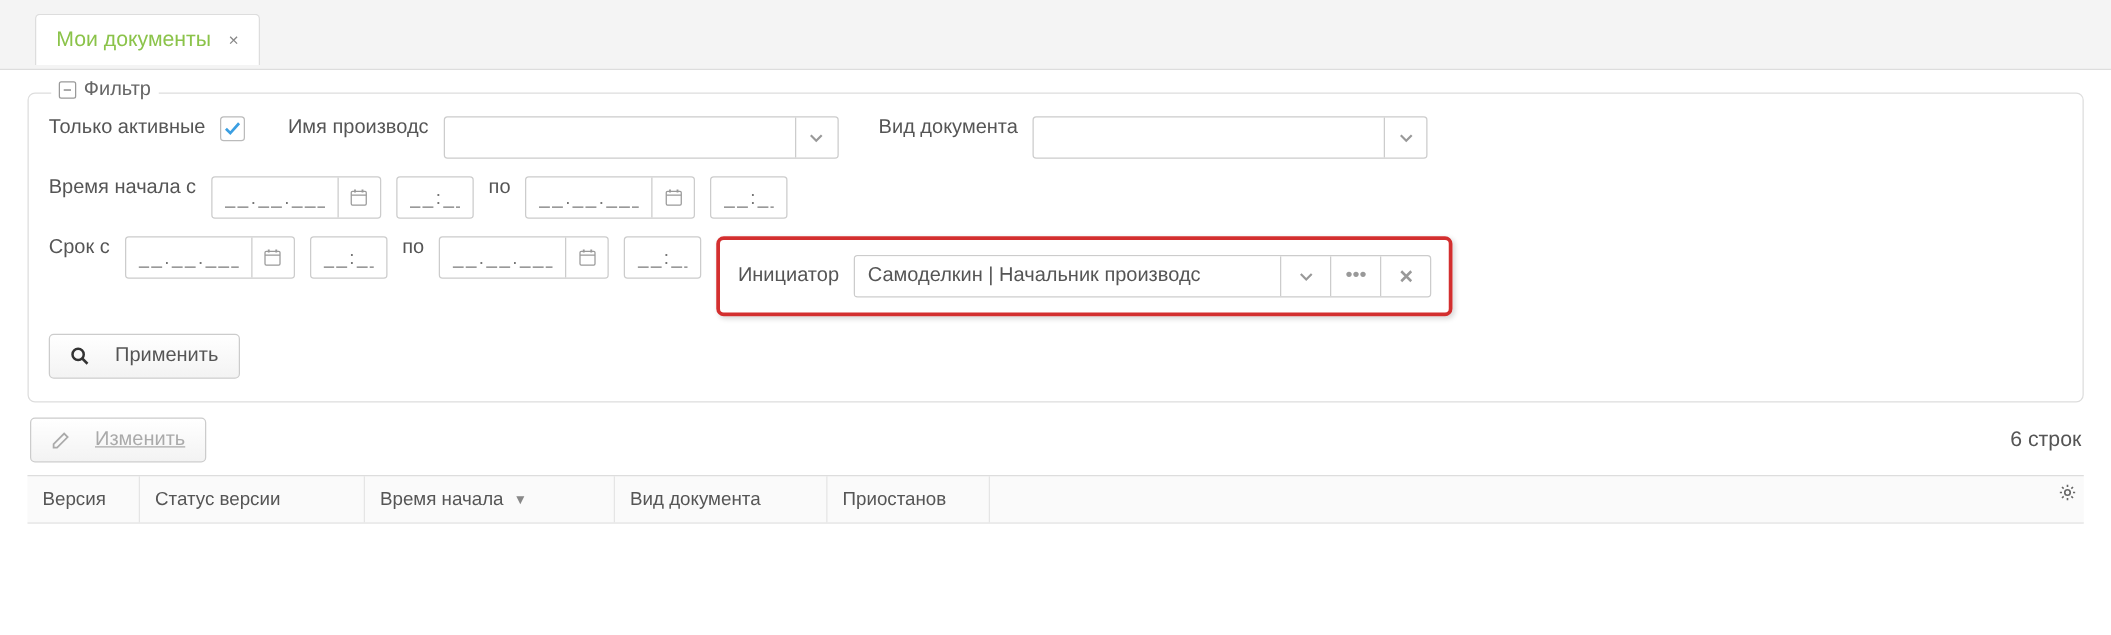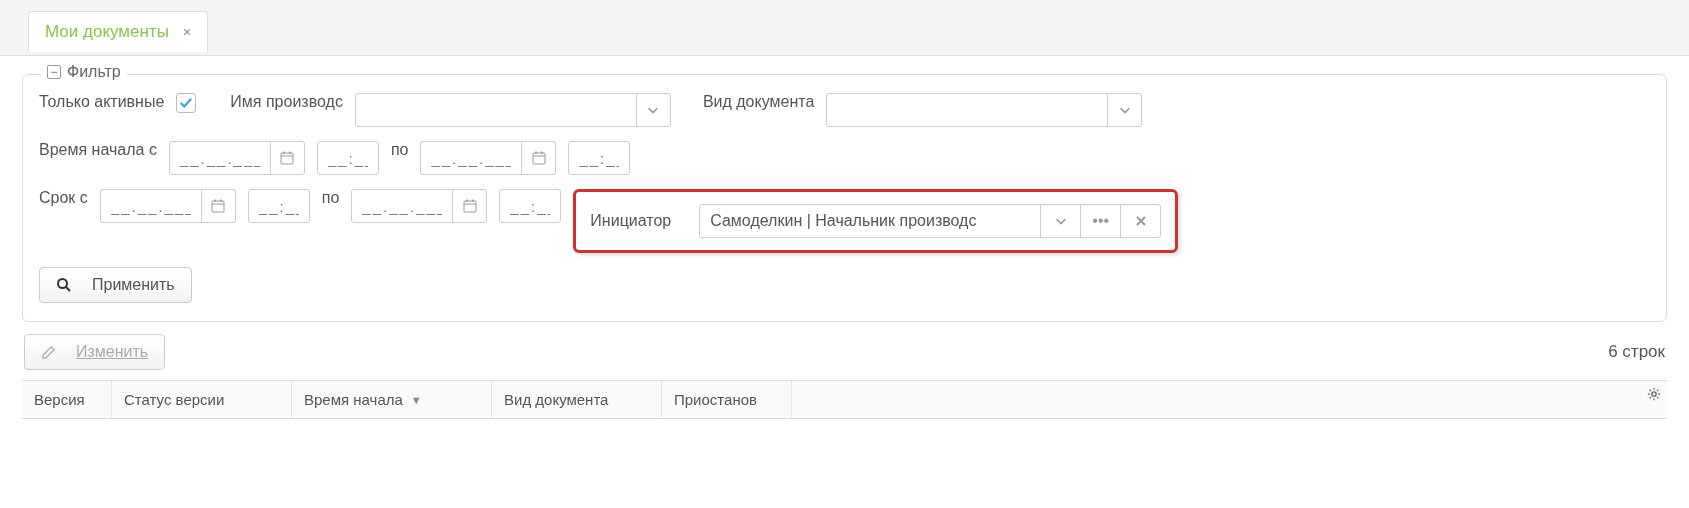--- a/index.html
+++ b/index.html
@@ -95,21 +95,21 @@
     }
     .time-input input { width: 60px; }
     .date-btn {
       width: 34px; height: 100%; border-left: 1px solid #ccc;
       display: flex; align-items: center; justify-content: center; color: #999;
     }
     .highlight-box {
       border: 3px solid #d32f2f;
       border-radius: 6px;
       padding: 12px 14px;
-      display: flex; align-items: center; gap: 28px;
+      display: flex; align-items: center; gap: 12px;
       box-shadow: 2px 2px 4px rgba(0,0,0,0.15);
     }
     .initiator-field {
       display: inline-flex; border: 1px solid #ccc; border-radius: 3px;
       height: 34px; background: #fff; overflow: hidden;
     }
     .initiator-field input {
       border: none; outline: none; padding: 0 10px; font-size: 16px;
       color: #555; width: 340px;
     }

